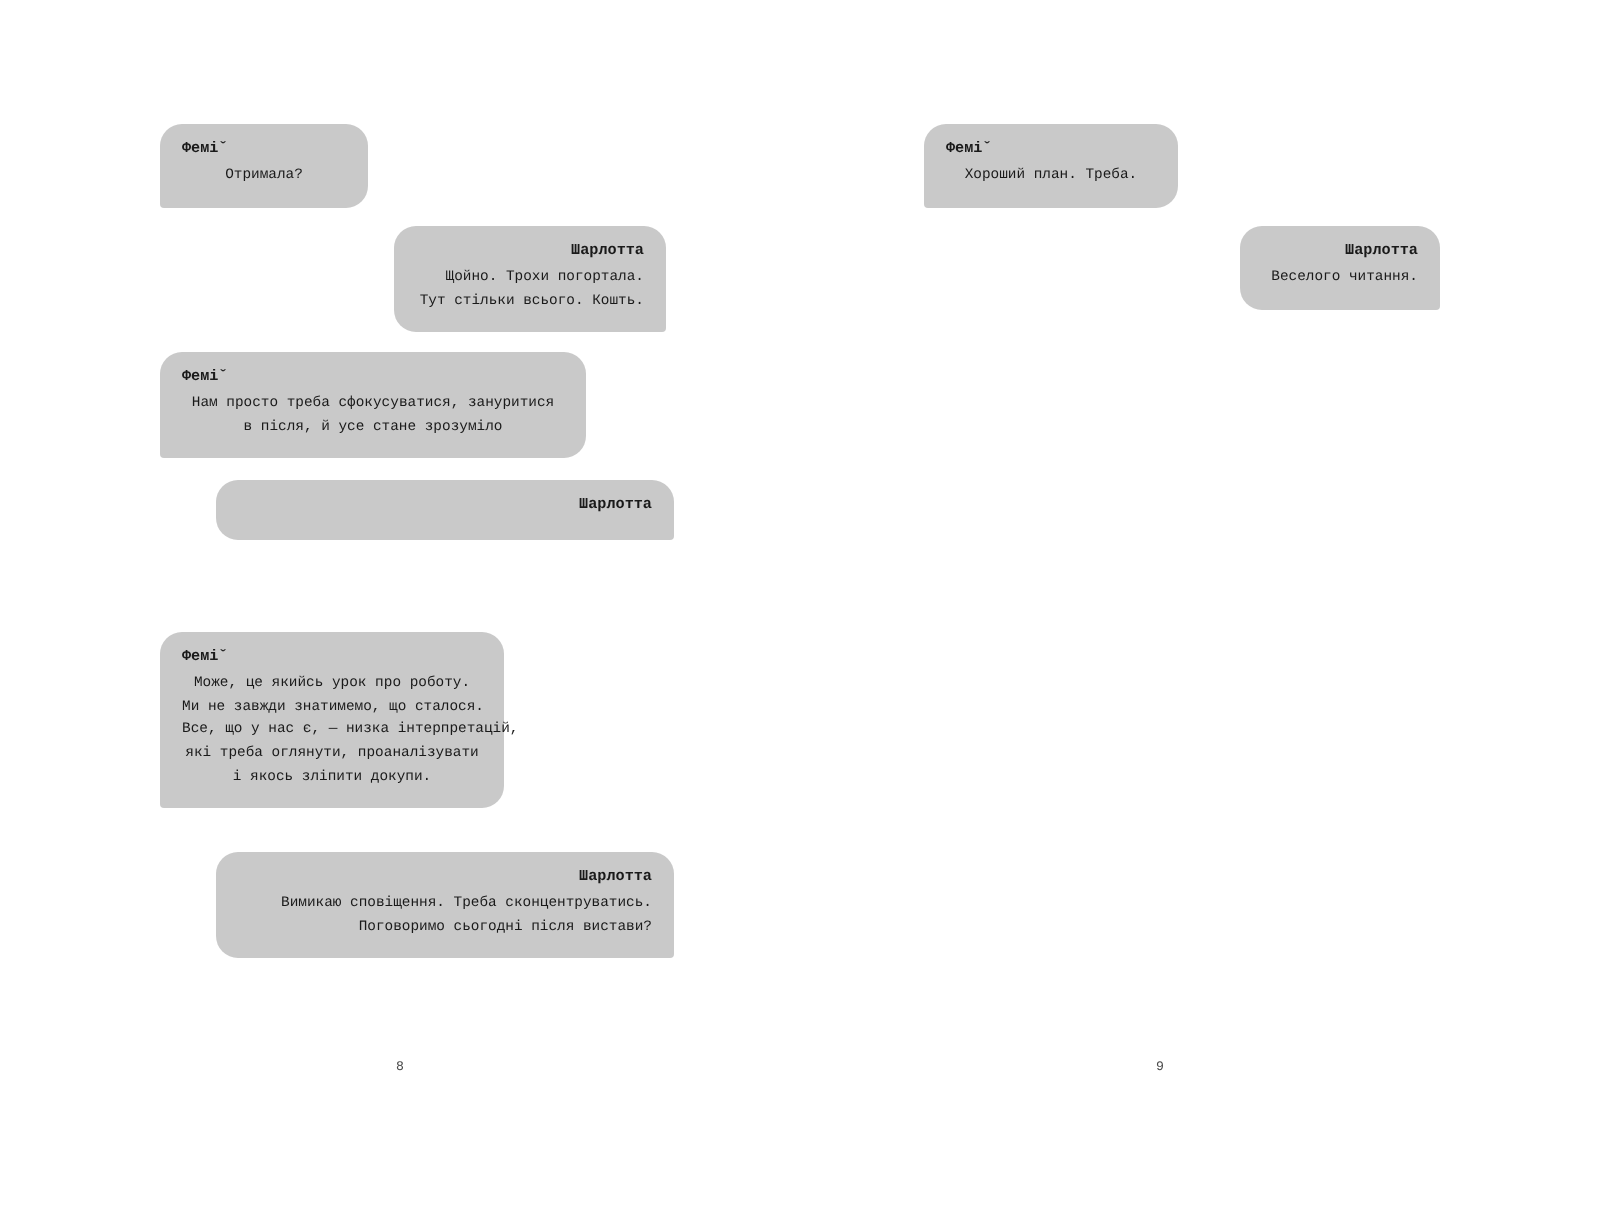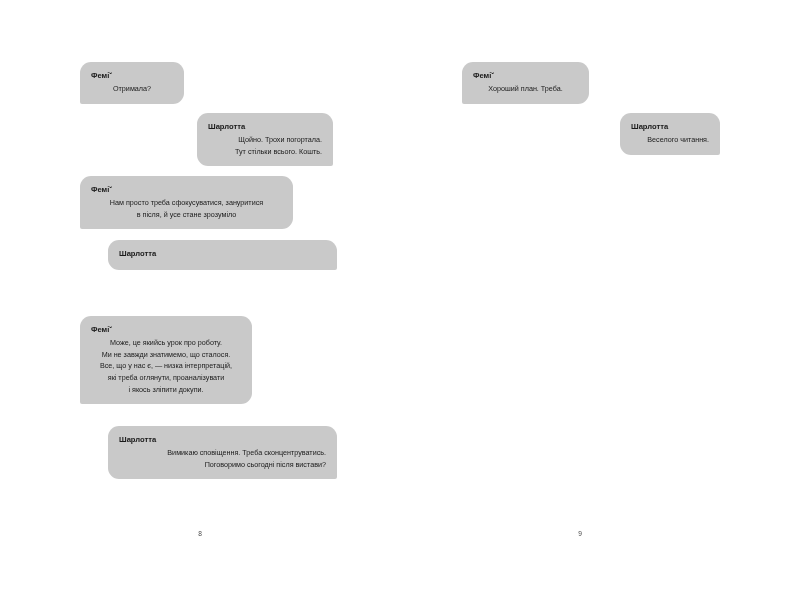--- a/index.html
+++ b/index.html
@@ -10,20 +10,21 @@
     width: 799px;
     height: 603px;
     background: #ffffff;
     font-family: "Liberation Sans", sans-serif;
     overflow: hidden;
   }
   .spread {
     position: relative;
     width: 643px;
     height: 603px;
+    font-family: Liberation Mono, monospace;
   }
   .page {
     position: absolute;
     top: 0;
     height: 603px;
   }
   .page-left { left: 0; width: 399px; }
   .page-right { left: 399px; width: 400px; }
 
   .thread {
@@ -46,21 +47,21 @@
   .bubble.right {
     border-bottom-right-radius: 2px;
   }
   .sender {
     font-size: 7.6px;
     font-weight: bold;
     line-height: 1.45;
     margin-bottom: 2px;
   }
   .bubble.left .sender { text-align: left; }
-  .bubble.right .sender { }
+  .bubble.right .sender { text-align: right; }
   .lines {
     font-size: 7.2px;
     line-height: 1.62;
   }
   .bubble.left .lines { text-align: center; }
   .bubble.right .lines { text-align: right; }
   .lines div { white-space: nowrap; }
 
   .folio {
     position: absolute;

